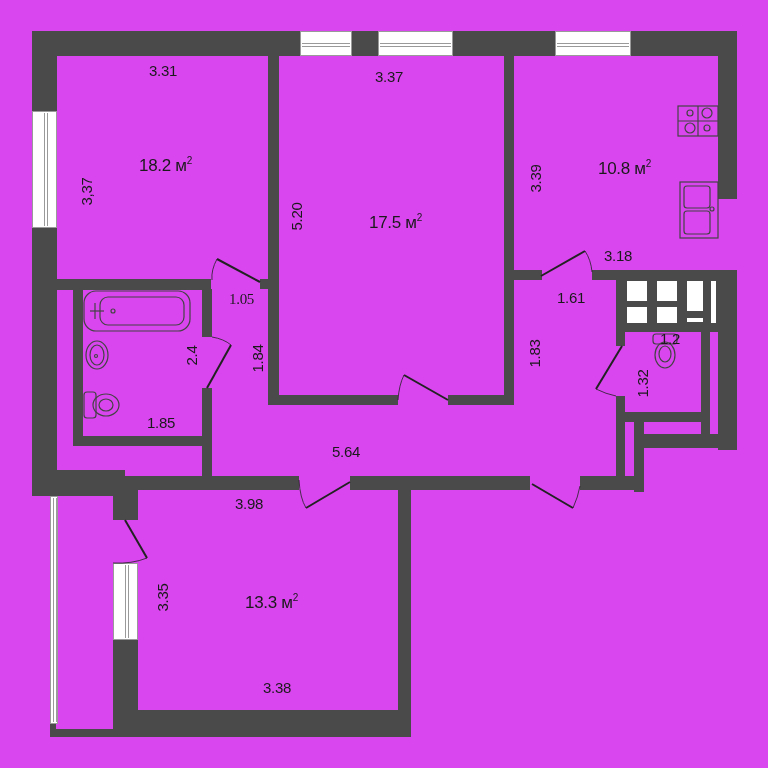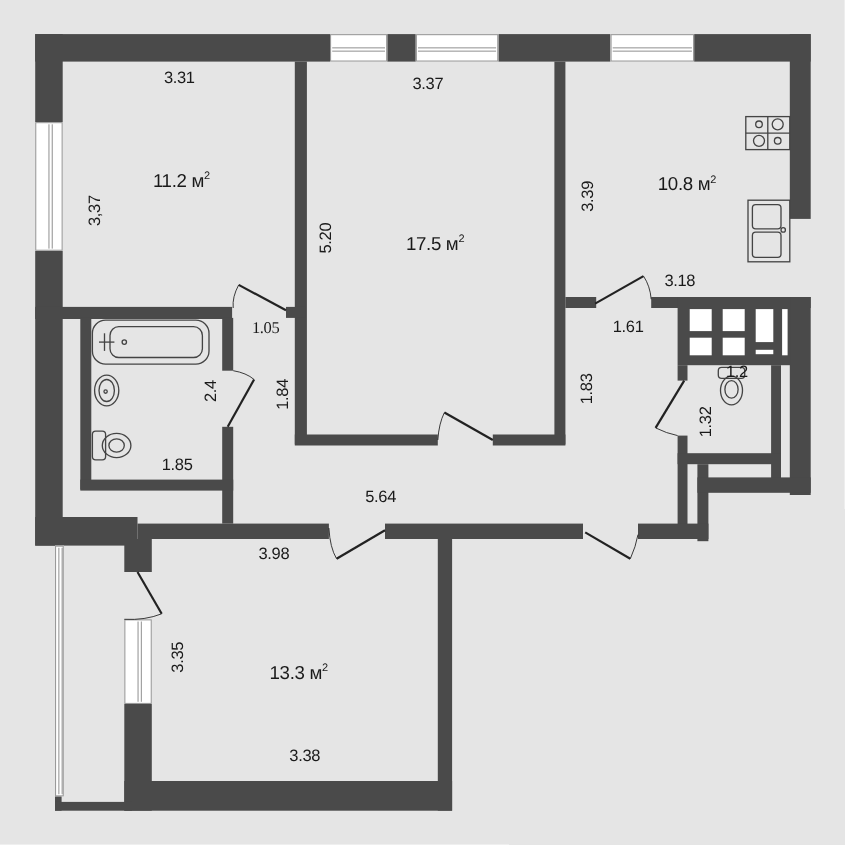--- a/index.html
+++ b/index.html
@@ -1,16 +1,16 @@
 <!DOCTYPE html>
 <html><head>
 <meta charset="utf-8">
 <style>
   html,body{margin:0;padding:0;background:#ffffff;}
-  #plan{position:relative;width:768px;height:768px;background:#e5e5e5;overflow:hidden;font-family:"Liberation Sans Narrow","Liberation Sans",sans-serif;}
+  #plan{position:relative;width:768px;height:768px;background:#d946ef;overflow:hidden;font-family:"Liberation Sans Narrow","Liberation Sans",sans-serif;}
   .w{position:absolute;background:#4a4a4a;}
   .win{position:absolute;background:#ffffff;border:1px solid #9a9a9a;box-sizing:border-box;}
   .win::after{content:"";position:absolute;left:1px;right:1px;top:50%;height:2px;margin-top:-1px;border-top:1px solid #9a9a9a;border-bottom:1px solid #9a9a9a;}
   .winv{position:absolute;background:#ffffff;border:1px solid #9a9a9a;box-sizing:border-box;}
   .winv::after{content:"";position:absolute;top:1px;bottom:1px;left:50%;width:2px;margin-left:-1px;border-left:1px solid #9a9a9a;border-right:1px solid #9a9a9a;}
   .lbl{position:absolute;color:#1a1a1a;font-size:15px;white-space:nowrap;transform-origin:center center;letter-spacing:-0.3px;}
   .area{font-size:17px;}
   .area sup{font-size:10px;vertical-align:7px;}
   .rot{transform:rotate(-90deg);}
   svg.ov{position:absolute;left:0;top:0;}
@@ -151,33 +151,33 @@
     <g stroke="#444" stroke-width="1.2" fill="none">
       <rect x="680" y="182" width="38" height="56"></rect>
       <rect x="684" y="186" width="26" height="22" rx="3"></rect>
       <rect x="684" y="211" width="26" height="23" rx="3"></rect>
       <circle cx="712" cy="209" r="2"></circle>
     </g>
   </svg>
 
   <div class="lbl" style="left:149px;top:62px;">3.31</div>
   <div class="lbl rot" style="left:72px;top:183px;">3,37</div>
-  <div class="lbl area" style="left:139px;top:155px;"><span>11.2</span> <span>м</span><sup>2</sup></div>
+  <div class="lbl area" style="left:139px;top:155px;"><span>18.2</span> <span>м</span><sup>2</sup></div>
 
   <div class="lbl" style="left:375px;top:68px;">3.37</div>
   <div class="lbl rot" style="left:282px;top:208px;">5.20</div>
   <div class="lbl area" style="left:369px;top:212px;"><span>17.5</span> <span>м</span><sup>2</sup></div>
 
   <div class="lbl rot" style="left:521px;top:170px;">3.39</div>
   <div class="lbl area" style="left:598px;top:158px;"><span>10.8</span> <span>м</span><sup>2</sup></div>
   <div class="lbl" style="left:604px;top:247px;">3.18</div>
 
   <div class="lbl" style="left:235px;top:495px;">3.98</div>
   <div class="lbl rot" style="left:148px;top:589px;">3.35</div>
-  <div class="lbl area" style="left:245px;top:592px;margin-top:10px;"><span>13.3</span> <span>м</span><sup>2</sup></div>
+  <div class="lbl area" style="left:245px;top:592px;"><span>13.3</span> <span>м</span><sup>2</sup></div>
   <div class="lbl" style="left:263px;top:679px;">3.38</div>
 
   <div class="lbl" style="left:147px;top:414px;">1.85</div>
   <div class="lbl rot" style="left:182px;top:347px;">2.4</div>
 
   <div class="lbl" style="left:660px;top:330px;text-align:center;">1.2</div>
   <div class="lbl rot" style="left:628px;top:375px;">1.32</div>
 
   <div class="lbl" style="left:229px;top:291px;font-family:Liberation Serif, serif;">1.05</div>
   <div class="lbl rot" style="left:243px;top:350px;">1.84</div>

